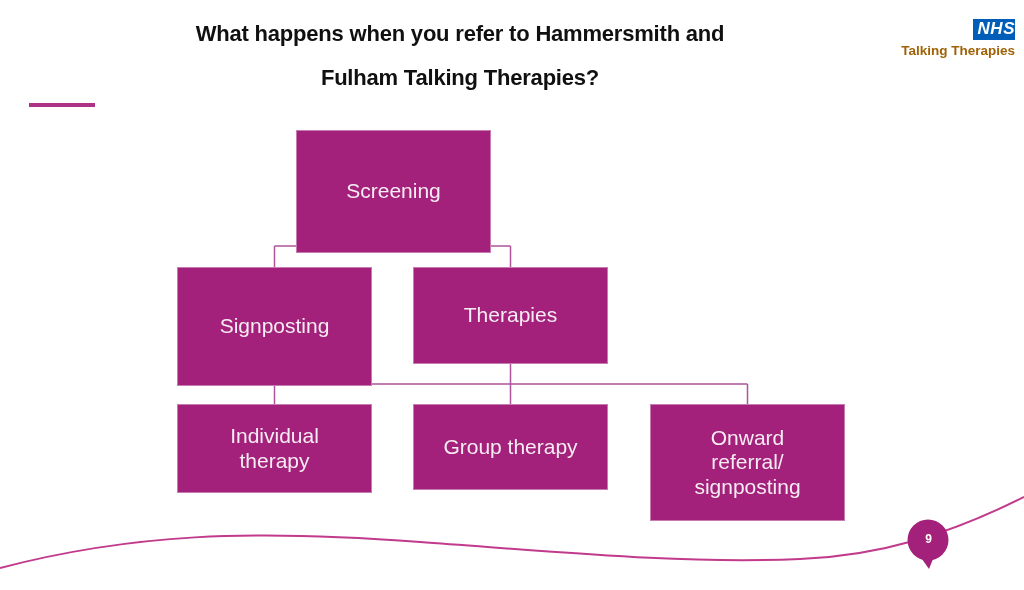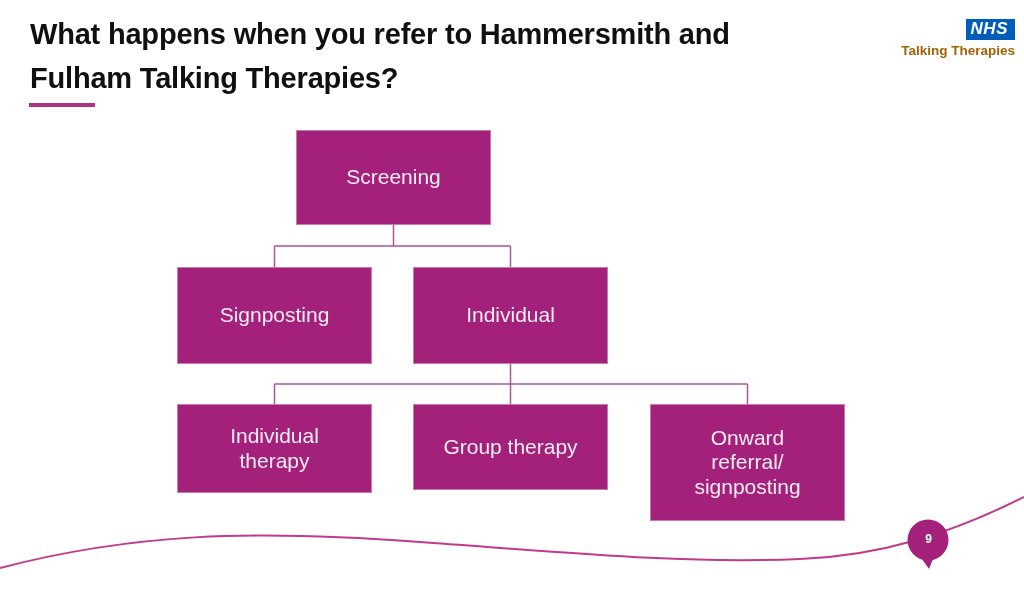--- a/index.html
+++ b/index.html
@@ -15,25 +15,26 @@
     background: #ffffff;
     overflow: hidden;
   }
 
   
   .title {
     position: absolute;
     left: 30px;
     top: 12px;
     width: 860px;
-    font-size: 29px;
+    font-size: 22px;
     line-height: 44px;
     font-weight: 700;
     color: #101010;
     letter-spacing: -0.2px;
+    text-align: center;
   }
   .title-underline {
     position: absolute;
     left: 29px;
     top: 103px;
     width: 66px;
     height: 4px;
     background: #AF3384;
   }
 
@@ -46,21 +47,21 @@
     text-align: right;
   }
   .nhs-box {
     display: inline-block;
     background: #005EB8;
     color: #ffffff;
     font-style: italic;
     font-weight: 700;
     font-size: 17px;
     line-height: 20px;
-    padding: 0 7px 1px 5px;
+    padding: 0 0 1px 5px;
     letter-spacing: 0.5px;
   }
   .nhs-subtitle {
     margin-top: 3px;
     font-size: 13.5px;
     font-weight: 700;
     color: #a16207;
     white-space: nowrap;
   }
 
@@ -77,22 +78,22 @@
     text-align: center;
     font-size: 21px;
     line-height: 1.17;
     z-index: 2;
     box-sizing: border-box;
   }
   .node .lbl { max-width: 183px; }
   .node.narrow  .lbl { max-width: 142px; }
   .node.xnarrow .lbl { max-width: 136px; }
 
-  .node-screening          { left: 296px; top: 130px; height: 95px; }
-  .node-signposting        { left: 177px; top: 267px; height: 97px; }
+  .node-screening          { left: 296px; top: 130px; height: 123px; }
+  .node-signposting        { left: 177px; top: 267px; height: 119px; }
   .node-assessment         { left: 413px; top: 267px; height: 97px; }
   .node-individual-therapy { left: 177px; top: 404px; height: 89px; }
   .node-group-therapy      { left: 413px; top: 404px; height: 86px; }
   .node-onward-referral    { left: 650px; top: 404px; height: 117px; }
 
   
   .deco {
     position: absolute;
     inset: 0;
     z-index: 1;
@@ -142,21 +143,21 @@
     </g>
   </svg>
 
   <div class="node node-screening">
     <span class="lbl">Screening</span>
   </div>
   <div class="node node-signposting">
     <span class="lbl">Signposting</span>
   </div>
   <div class="node node-assessment">
-    <span class="lbl">Individual</span>
+    <span class="lbl">Therapies</span>
   </div>
   <div class="node narrow node-individual-therapy">
     <span class="lbl">Individual therapy</span>
   </div>
   <div class="node node-group-therapy">
     <span class="lbl">Group therapy</span>
   </div>
   <div class="node xnarrow node-onward-referral">
     <span class="lbl">Onward referral/ signposting</span>
   </div>

